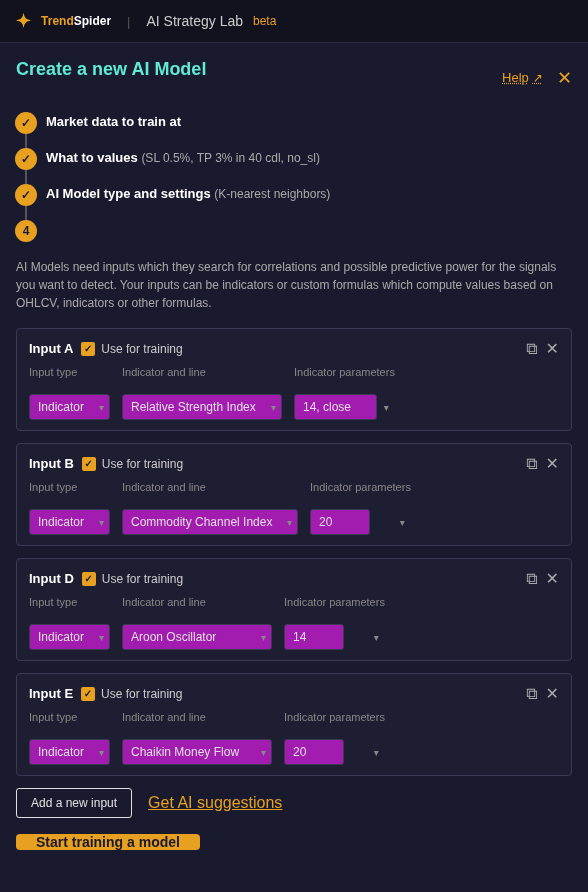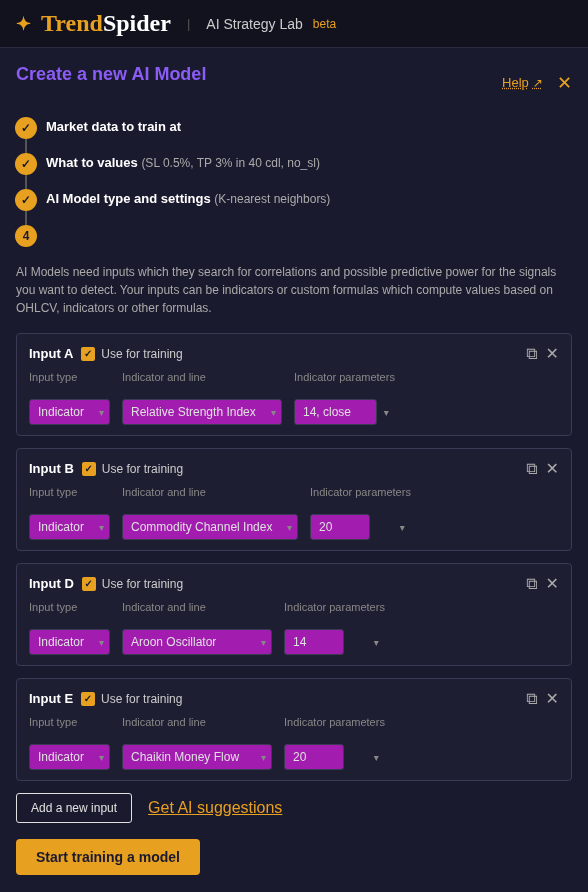--- a/index.html
+++ b/index.html
@@ -19,41 +19,40 @@
       gap: 10px;
       border-bottom: 1px solid #2a2a40;
     }
     .logo-icon {
       color: #e8a020;
       font-size: 18px;
       font-weight: bold;
     }
     .logo-text {
       color: #ffffff;
-      font-size: 24px;
-      font-weight: bold;
-      font-family: Liberation Serif, serif;
+      font-size: 12px;
+      font-weight: bold;
     }
     .logo-divider {
       color: #555;
       margin: 0 6px;
     }
     .ai-lab-text {
       color: #cccccc;
       font-size: 14px;
     }
     .beta-badge {
       color: #e8a020;
       font-size: 12px;
     }
     .main-content {
       padding: 16px;
     }
     .page-title {
-      color: #8b5cf6;
+      color: #5eead4;
       font-size: 18px;
       font-weight: bold;
       margin-bottom: 16px;
     }
     .header-row {
       display: flex;
       justify-content: space-between;
       align-items: center;
       margin-bottom: 16px;
     }
@@ -254,21 +253,21 @@
       gap: 16px;
       align-items: center;
       margin-top: 8px;
       margin-bottom: 16px;
     }
     .btn-start {
       background: #e8a020;
       border: none;
       color: #1a1a2e;
       border-radius: 4px;
-      padding: 10px 20px;
+      padding: 0 20px;
       cursor: pointer;
       font-size: 14px;
       font-weight: bold;
     }
   </style>
 </head>
 <body>
 
 <div class="app-header">
   <span class="logo-icon">✦</span>

